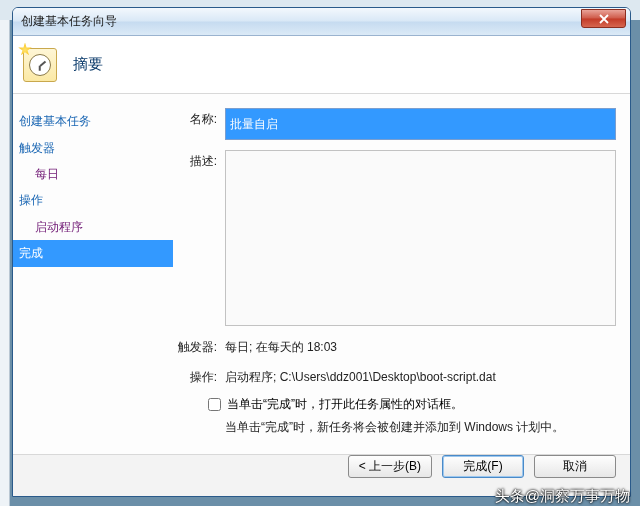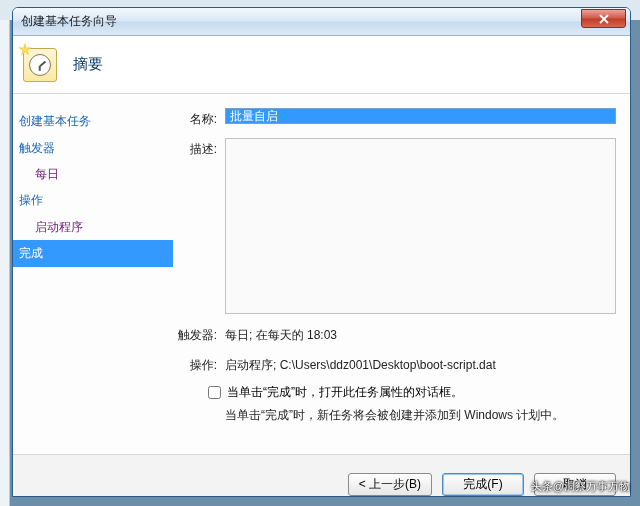--- a/index.html
+++ b/index.html
@@ -87,21 +87,21 @@
   background: #3399ff;
   color: #fff;
 }
 .main {
   flex: 1;
   padding: 14px 14px 4px 0;
 }
 .row { display: flex; align-items: flex-start; margin-bottom: 10px; }
 .lbl { width: 52px; text-align: right; padding-right: 8px; padding-top: 3px; color: #222; }
 .name-input {
-  flex: 1; height: 16px;
+  flex: 1; height: 32px;
   border: 1px solid #7a9ecf;
   padding: 1px 4px;
   font-family: inherit; font-size: 12px;
   background: #fff;
   color: #000;
 }
 .name-input.hl { background: #3399ff; color: #fff; }
 .desc-box {
   flex: 1; height: 176px;
   border: 1px solid #c2c2c2;
@@ -110,37 +110,37 @@
   font-family: inherit; font-size: 12px;
   padding: 2px 4px;
 }
 .value-text { flex:1; padding-top: 3px; color: #222; }
 .cb-row { margin: 8px 0 4px 35px; display:flex; align-items:center; gap:6px; }
 .cb { width:13px; height:13px; }
 .info-line { margin-left: 52px; color:#222; padding-top:2px; }
 .footer {
   position: absolute; left:0; right:0; bottom:0; height:42px;
   border-top: 1px solid #d8d8d8;
-  display:flex; justify-content:flex-end; align-items:flex-end;
+  display:flex; justify-content:flex-end; align-items:flex-start;
   padding-right: 14px; gap: 10px;
   background:#f3f3f3;
 }
 .btn {
   min-width: 82px; height: 23px;
   border: 1px solid #8a8a8a;
   background: linear-gradient(#fefefe,#e7e7e7);
   border-radius: 3px;
   font-family: inherit; font-size: 12px;
   padding: 0 10px;
   cursor: default;
 }
 .btn.default { border-color:#4a8ac8; box-shadow: 0 0 0 1px #9cc7ee inset; }
 .watermark {
-  position:absolute; right:10px; bottom:12px;
-  font-size: 11px; color:#fff;
+  position:absolute; right:10px; bottom:0;
+  font-size: 15px; color:#fff;
   text-shadow: 0 0 2px #000, 0 0 3px #000;
   pointer-events:none;
 }
 </style>
 </head>
 <body>
 
 <div class="backdrop-top"></div>
 <div class="backdrop-side"></div>
 

